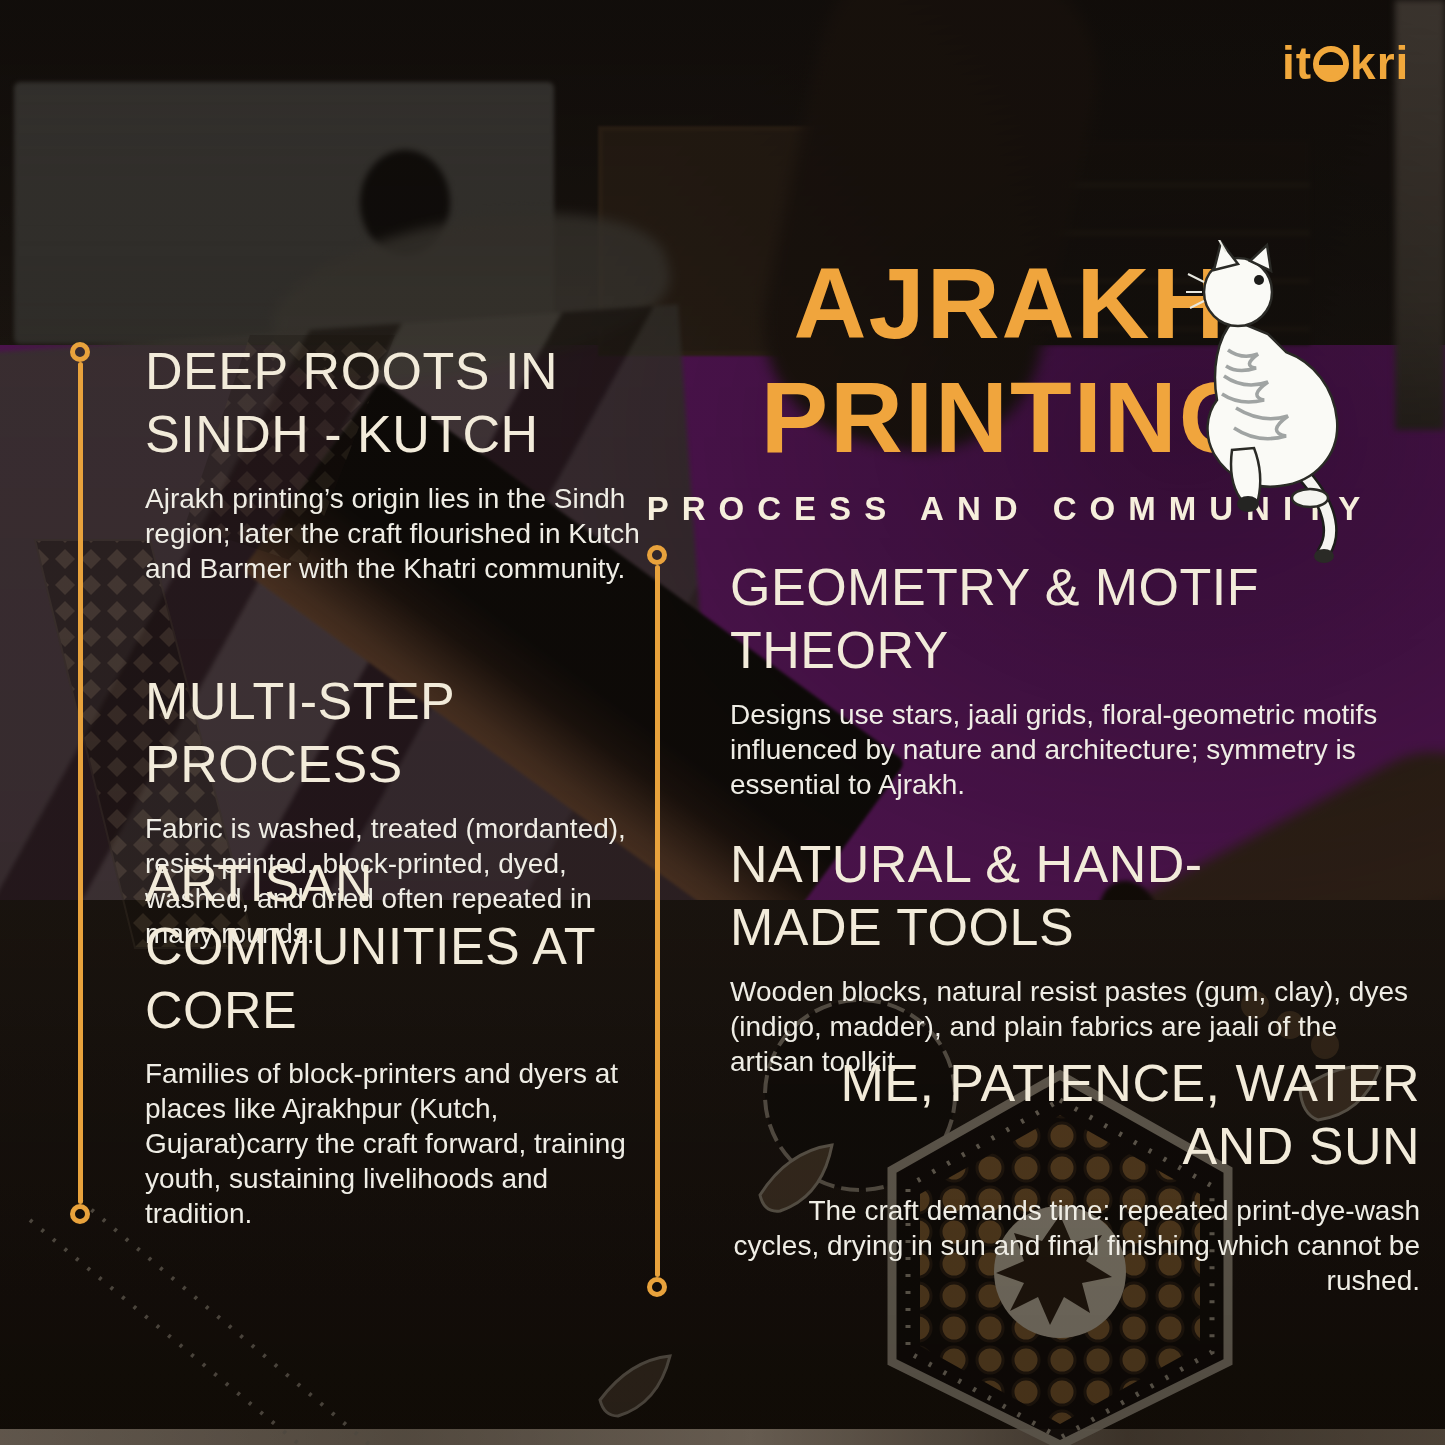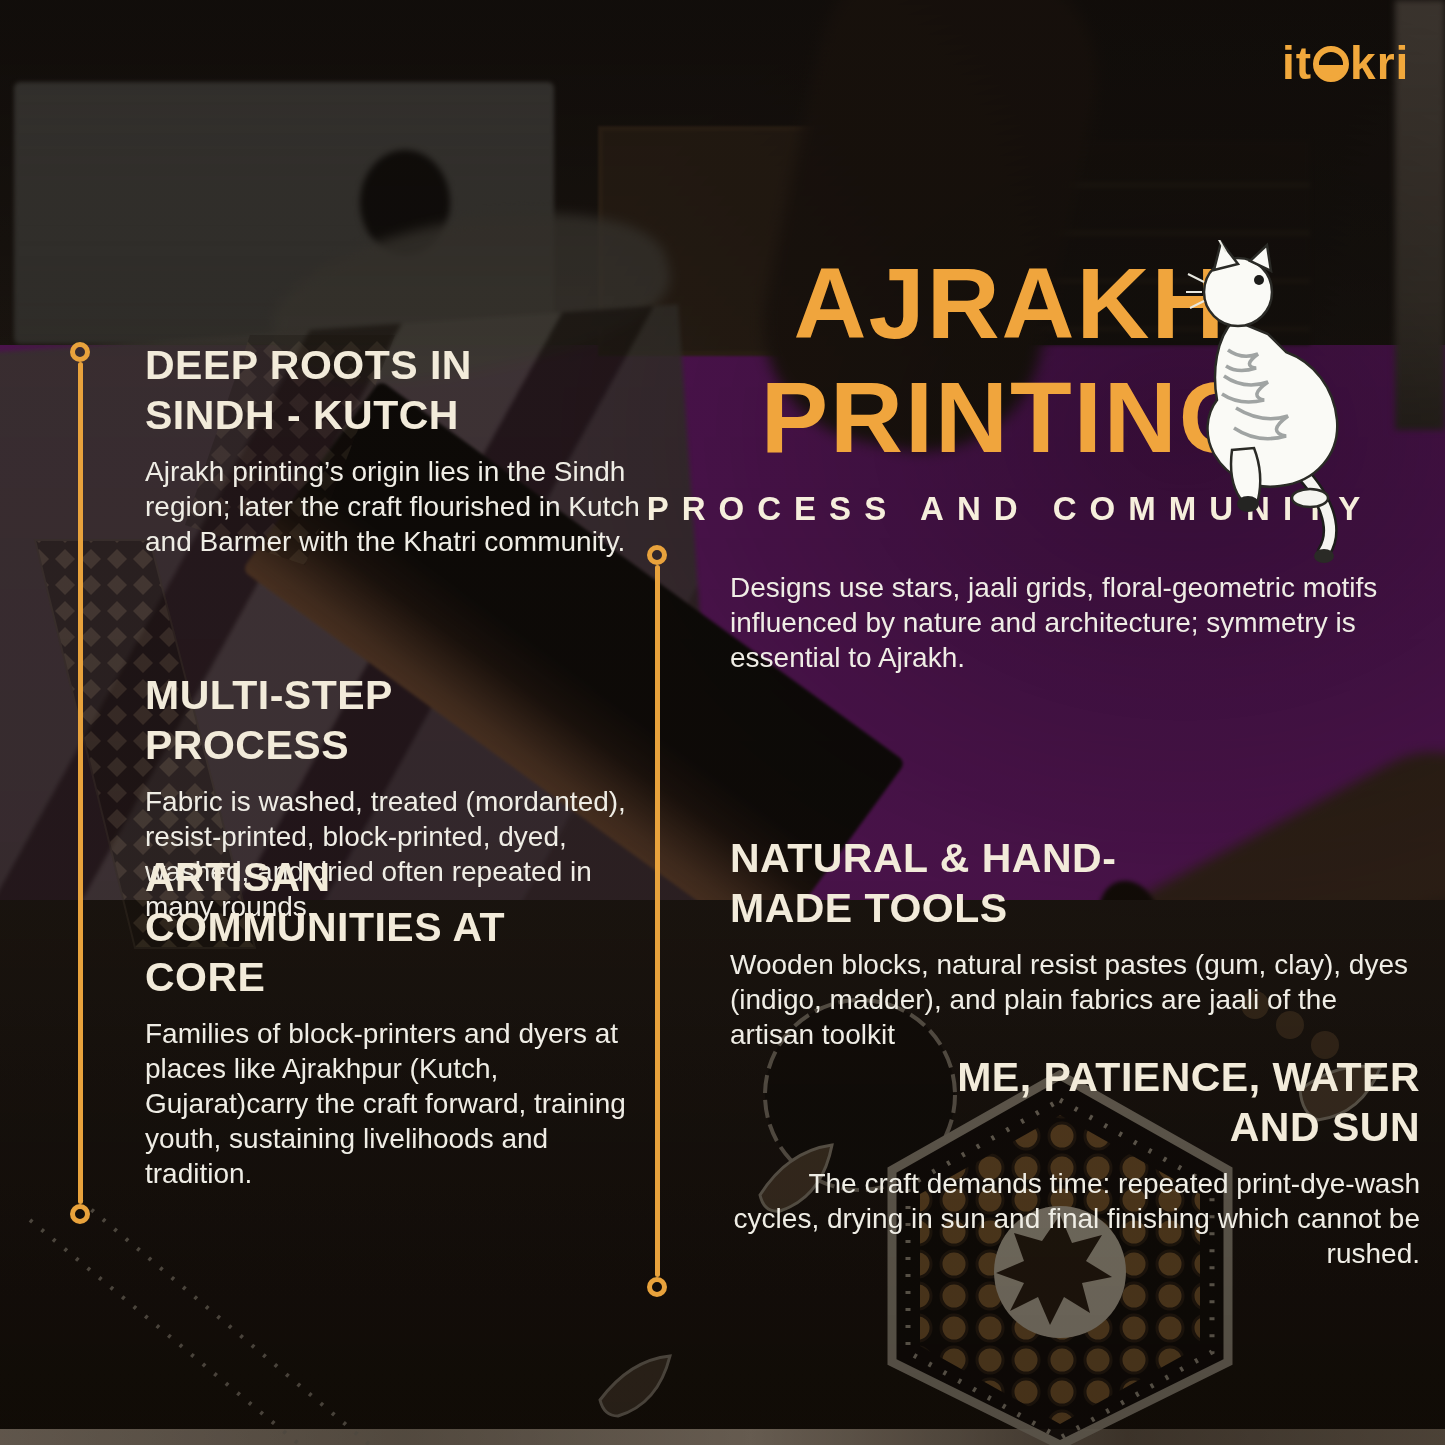--- a/index.html
+++ b/index.html
@@ -62,21 +62,21 @@
   .cat{position:absolute;left:1186px;top:240px;z-index:6;}
   .tl-line{position:absolute;width:5px;background:#E8A23C;z-index:5;border-radius:3px;}
   .tl-dot{position:absolute;width:10px;height:10px;border:5px solid #E8A23C;border-radius:50%;z-index:5;background:transparent;}
   .line-left{left:78px;top:362px;height:842px;}
   .dot-left-top{left:70px;top:342px;}
   .dot-left-bottom{left:70px;top:1204px;}
   .line-right{left:655px;top:565px;height:712px;}
   .dot-right-top{left:647px;top:545px;}
   .dot-right-bottom{left:647px;top:1277px;}
   section{position:absolute;z-index:5;}
-  .sec-heading{margin:0;white-space:pre-line;color:#F2EBDA;font-size:41px;font-weight:700;
+  .sec-heading{margin:0;white-space:pre-line;color:#F2EBDA;font-size:52px;font-weight:400;
     line-height:1.22;letter-spacing:.5px;}
   .sec-body{margin:14px 0 0 0;color:#EFEDE5;font-size:28px;font-weight:400;line-height:1.25;}
   .sec-l1{left:145px;top:340px;width:505px;}
   .sec-l2{left:145px;top:670px;width:505px;}
   .sec-l3{left:145px;top:852px;width:505px;}
   .sec-r1{left:730px;top:556px;width:690px;}
   .sec-r2{left:730px;top:818px;width:690px;margin-top:15px;}
   .sec-r3{left:730px;top:1052px;width:690px;text-align:right;}
 </style>
 </head>
@@ -183,20 +183,22 @@
     <p class="sec-body">Fabric is washed, treated (mordanted), resist-printed, block-printed, dyed, washed, and dried often repeated in many rounds.</p>
   </section>
   <section class="sec-l3">
     <h2 class="sec-heading">ARTISAN
 COMMUNITIES AT
 CORE</h2>
     <p class="sec-body"> Families of block-printers and dyers at places like Ajrakhpur (Kutch, Gujarat)carry the craft forward, training youth, sustaining livelihoods and tradition.</p>
   </section>
 
   <section class="sec-r1">
+    <h2 class="sec-heading">GEOMETRY &amp; MOTIF
+THEORY</h2>
     <p class="sec-body"> Designs use stars, jaali grids, floral-geometric motifs influenced by nature and architecture; symmetry is essential to Ajrakh.</p>
   </section>
   <section class="sec-r2">
     <h2 class="sec-heading">NATURAL &amp; HAND-
 MADE TOOLS</h2>
     <p class="sec-body"> Wooden blocks, natural resist pastes (gum, clay), dyes (indigo, madder), and plain fabrics are jaali of the artisan toolkit</p>
   </section>
   <section class="sec-r3">
     <h2 class="sec-heading">ME, PATIENCE, WATER
 AND SUN</h2>

